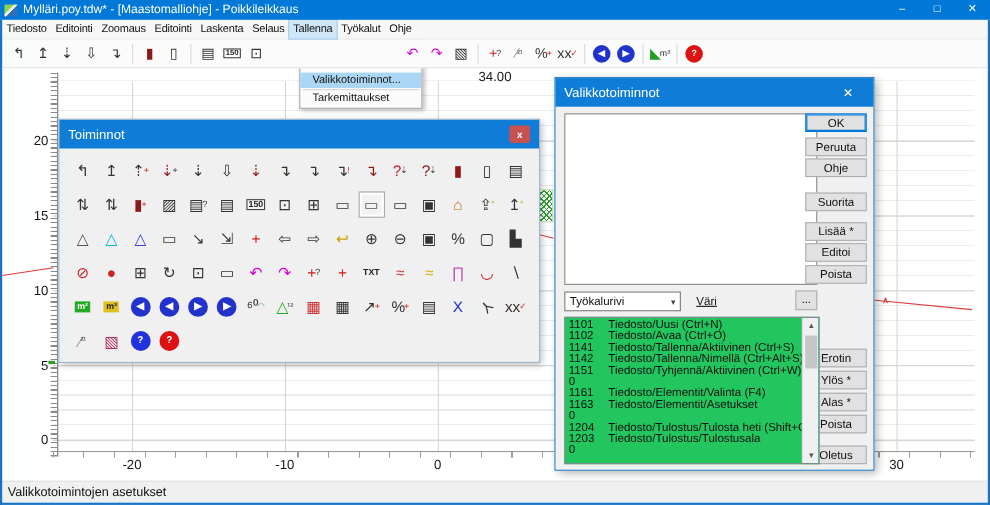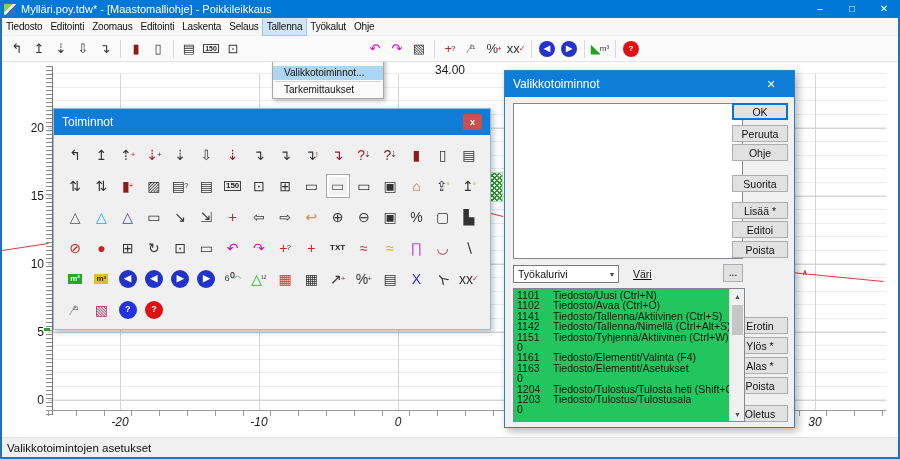--- a/index.html
+++ b/index.html
@@ -41,21 +41,21 @@
     background:repeating-linear-gradient(to bottom,#ececec 0 1px,transparent 1px 13.6px);}
   .majorh{position:absolute;left:46px;right:12px;height:1px;background:#d5d5d5;}
   .majorv{position:absolute;top:12px;height:337px;width:1px;background:#d5d5d5;}
   .ruler{position:absolute;left:44px;top:4px;height:349px;width:7px;
     background:repeating-linear-gradient(to bottom,#8a8a8a 0 1px,transparent 1px 4px);
     border-right:1px solid #777;}
   .baxis{position:absolute;left:44px;right:12px;top:348px;height:1px;background:#9a9a9a;}
   .bticks{position:absolute;left:46px;right:12px;top:349px;height:5px;
     background:repeating-linear-gradient(to right,#9a9a9a 0 1px,transparent 1px 27.8px);}
   .ytick{position:absolute;width:30px;text-align:right;font-size:12px;color:#1a1a1a;}
-  .xtick{position:absolute;width:40px;text-align:center;font-size:12px;color:#1a1a1a;top:353px;font-style:italic;}
+  .xtick{position:absolute;width:40px;text-align:center;font-size:12px;color:#1a1a1a;top:353px;}
   .seclabel{position:absolute;font-size:12px;color:#1a1a1a;}
   .redline{position:absolute;height:0;border-top:1.6px solid #e03c3c;transform-origin:0 0;}
   .redspike{position:absolute;color:#e03c3c;font-size:8px;font-weight:bold;}
   .hatch{position:absolute;
     background:repeating-linear-gradient(45deg,#2f9e2f 0 1px,transparent 1px 3.5px),
                repeating-linear-gradient(-45deg,#2f9e2f 0 1px,transparent 1px 3.5px);
     border:1px solid #bfe3bf;}
   .gtick{position:absolute;background:#2f9e2f;width:6px;height:3px;}
   
   .toiminnot{position:absolute;left:53px;top:108px;width:438px;height:222px;background:#f0f0f0;

